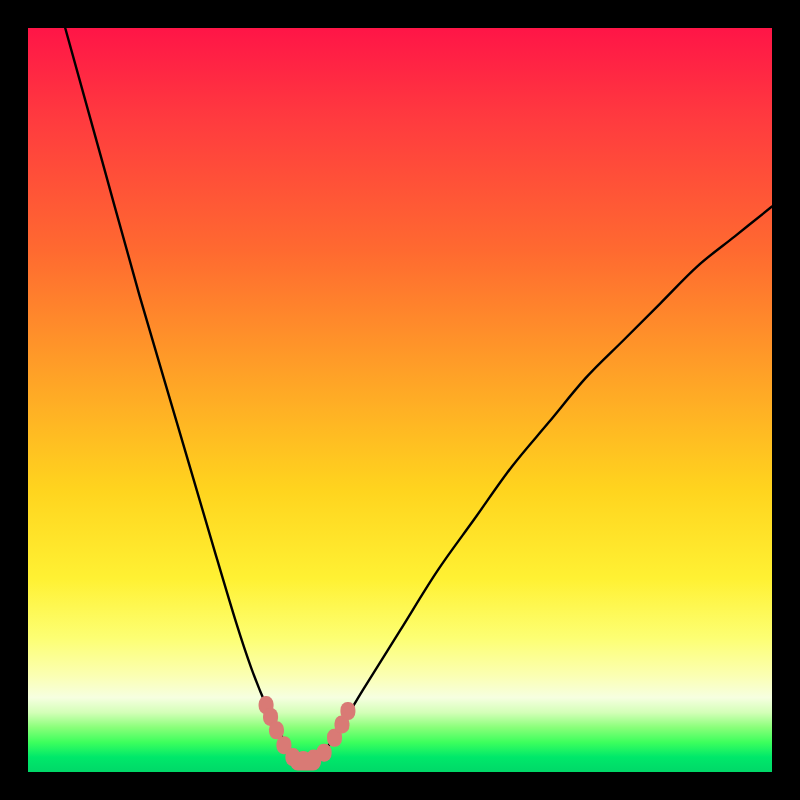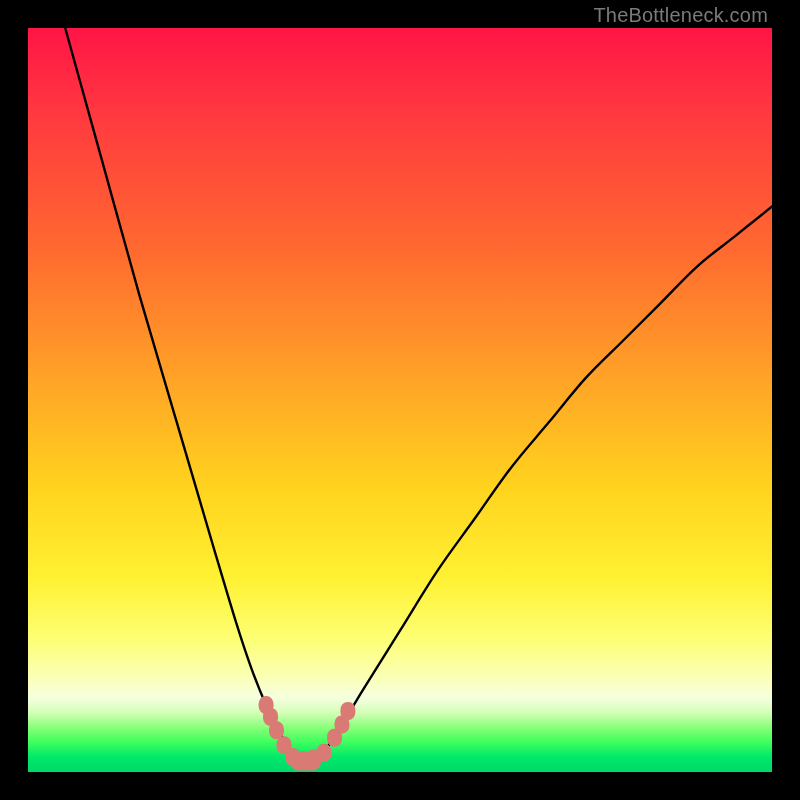--- a/index.html
+++ b/index.html
@@ -73,21 +73,20 @@
   }
   .marker-flat {
     fill: #d97a75;
     stroke: none;
   }
 </style>
 </head>
 <body>
 
 <div class="frame">
-  <div class="watermark">TheBottleneck.com</div>
   <div class="plot-area">
     <svg class="curve" viewBox="0 0 744 744" preserveAspectRatio="none">
       <path id="curve-path" class="curve-path" d="M 37.2,0 C 43.400000000000006,22.32000000000001 62.00000000000001,89.28000000000009 74.4,133.92000000000007 C 86.80000000000001,178.56000000000006 99.19999999999999,224.44 111.6,267.84 C 124,311.23999999999995 136.4,352.15999999999997 148.8,394.32 C 161.20000000000002,436.48 176.07999999999998,487.31999999999994 186,520.8 C 195.92000000000002,554.28 202.12000000000003,575.36 208.32000000000002,595.2 C 214.52,615.0400000000001 218.23999999999998,626.2 223.2,639.84 C 228.16,653.48 233.12,665.88 238.08,677.04 C 243.04000000000002,688.1999999999999 249.24,699.3599999999999 252.96,706.8 C 256.68,714.24 257.91999999999996,717.9599999999999 260.4,721.68 C 262.88,725.4 265.35999999999996,727.26 267.84,729.12 C 270.32,730.98 272.79999999999995,732.22 275.28,732.84 C 277.76,733.46 280.24,733.46 282.72,732.84 C 285.20000000000005,732.22 287.68,730.98 290.16,729.12 C 292.64000000000004,727.26 293.88000000000005,726.64 297.6,721.68 C 301.32,716.7199999999999 306.28,709.28 312.47999999999996,699.36 C 318.67999999999995,689.44 324.88,678.28 334.8,662.16 C 344.72,646.04 359.6,622.48 372,602.64 C 384.4,582.8 396.80000000000007,561.72 409.20000000000005,543.12 C 421.6,524.52 434,508.4 446.4,491.03999999999996 C 458.79999999999995,473.67999999999995 471.20000000000005,455.08000000000004 483.6,438.96000000000004 C 496,422.84000000000003 508.4,409.2 520.8,394.32 C 533.1999999999999,379.44 545.6,363.32 558,349.68 C 570.4,336.04 582.8000000000001,324.88 595.2,312.48 C 607.6,300.08000000000004 620,287.67999999999995 632.4,275.28 C 644.8,262.88 657.2,249.23999999999998 669.6,238.07999999999998 C 682,226.92 694.4,218.24000000000007 706.8,208.32000000000005 C 719.1999999999999,198.40000000000003 737.8,183.51999999999995 744,178.55999999999995"></path>
       <g id="markers-group">
           <rect x="230.58" y="668.04" width="15" height="18" rx="7" ry="8" class="marker"></rect>
           <rect x="235.044" y="679.944" width="15" height="18" rx="7" ry="8" class="marker"></rect>
           <rect x="240.99599999999998" y="693.336" width="15" height="18" rx="7" ry="8" class="marker"></rect>
           <rect x="248.43599999999998" y="708.216" width="15" height="18" rx="7" ry="8" class="marker"></rect>
           <rect x="257.36400000000003" y="720.12" width="15" height="18" rx="7" ry="8" class="marker"></rect>
           <rect x="267.78" y="723.096" width="15" height="18" rx="7" ry="8" class="marker"></rect>

